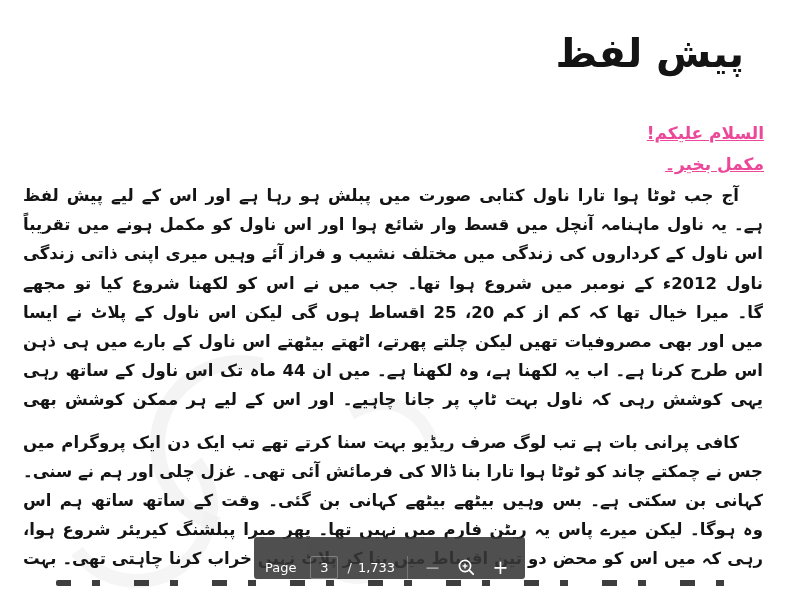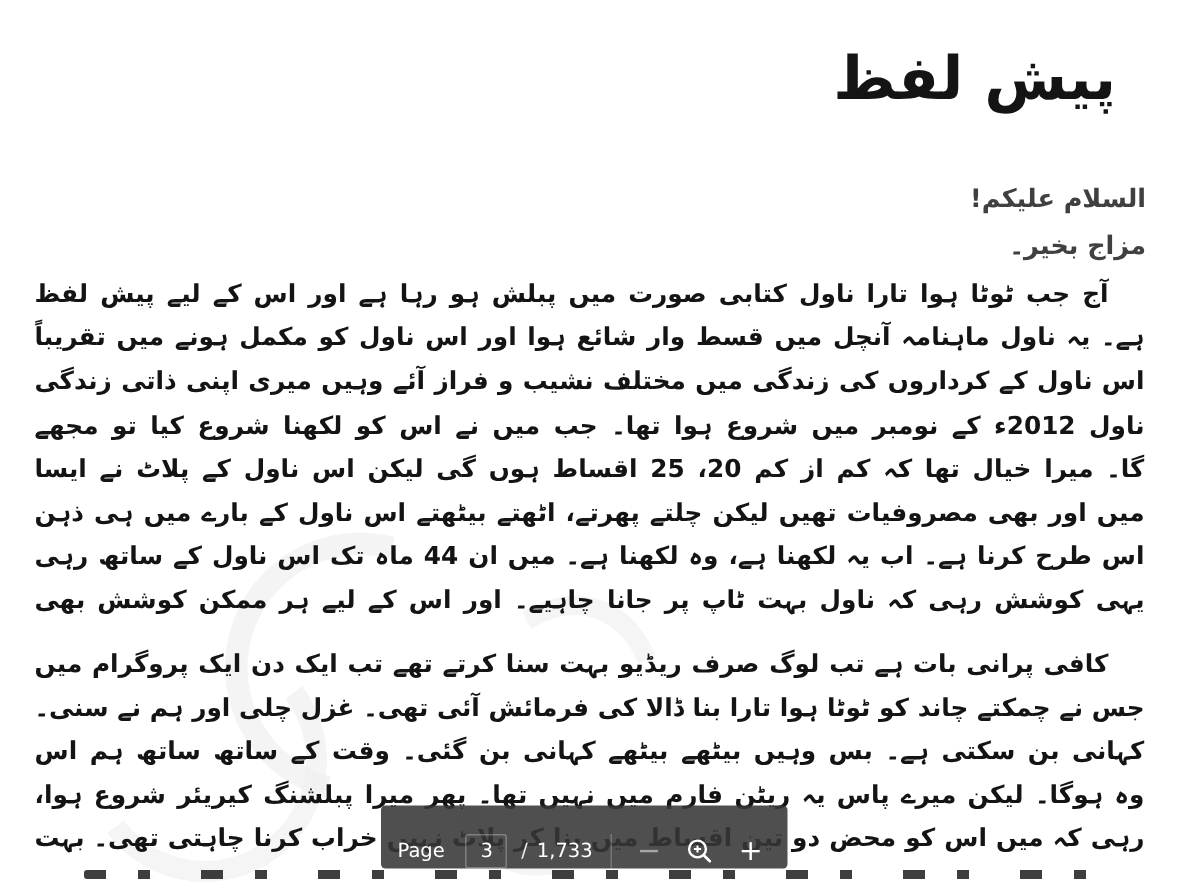--- a/index.html
+++ b/index.html
@@ -16,21 +16,21 @@
   .wm3 { width:135px; height:135px; left:55px;  top:425px;
          border:14px solid; border-color:transparent #eeeeee #eeeeee transparent; transform:rotate(8deg); }
 
   .title {
     position:absolute; top:30px; right:42px; margin:0;
     font-size:40px; font-weight:bold; color:#141414; direction:rtl;
     letter-spacing:-1px;
   }
   .greetings {
     position:absolute; top:118px; right:22px; direction:rtl; text-align:right;
-    font-size:17px; font-weight:bold; color:#404040; line-height:31px;
+    font-size:17px; font-weight:bold; color:#ec4899; line-height:31px;text-decoration:underline;
   }
   .bodytext {
     position:absolute; top:181px; left:23px; right:23px; direction:rtl; color:#141414;
   }
   .line {
     height:29.2px; line-height:29.2px; overflow:hidden;
     font-size:16.5px; font-weight:bold;
     text-align:justify; text-align-last:justify;
   }
   .p-start { text-indent:24px; }
@@ -75,21 +75,21 @@
 <div class="page">
 
   <div class="wm wm1"></div>
   <div class="wm wm2"></div>
   <div class="wm wm3"></div>
 
   <h1 class="title">پیش لفظ</h1>
 
   <div class="greetings">
     <div>السلام علیکم!</div>
-    <div>مزاج بخیر۔</div>
+    <div>مکمل بخیر۔</div>
   </div>
 
   <div class="bodytext">
     <div class="line p-start">آج جب ٹوٹا ہوا تارا ناول کتابی صورت میں پبلش ہو رہا ہے اور اس کے لیے پیش لفظ لکھتے ہوئے میری عجیب سی کیفیت</div>
     <div class="line">ہے۔ یہ ناول ماہنامہ آنچل میں قسط وار شائع ہوا اور اس ناول کو مکمل ہونے میں تقریباً 44 ماہ لگے ہیں۔ ان 44 ماہ میں جہاں میرے</div>
     <div class="line">اس ناول کے کرداروں کی زندگی میں مختلف نشیب و فراز آئے وہیں میری اپنی ذاتی زندگی میں بھی بہت سی تبدیلیاں رونما ہوئی ہیں۔ یہ</div>
     <div class="line">ناول 2012ء کے نومبر میں شروع ہوا تھا۔ جب میں نے اس کو لکھنا شروع کیا تو مجھے قطعی اندازہ نہ تھا کہ یہ اتنا طویل ناول ہو جائے</div>
     <div class="line">گا۔ میرا خیال تھا کہ کم از کم 20، 25 اقساط ہوں گی لیکن اس ناول کے پلاٹ نے ایسا الجھایا کہ کسی اور طرف دھیان ہی نہ رہا۔ زندگی</div>
     <div class="line">میں اور بھی مصروفیات تھیں لیکن چلتے پھرتے، اٹھتے بیٹھتے اس ناول کے بارے میں ہی ذہن الجھا رہتا۔ اب اگلی قسط میں یہ لکھنا ہے،</div>
     <div class="line">اس طرح کرنا ہے۔ اب یہ لکھنا ہے، وہ لکھنا ہے۔ میں ان 44 ماہ تک اس ناول کے ساتھ رہی ہوں۔ دن رات، صبح شام......اور بس</div>

